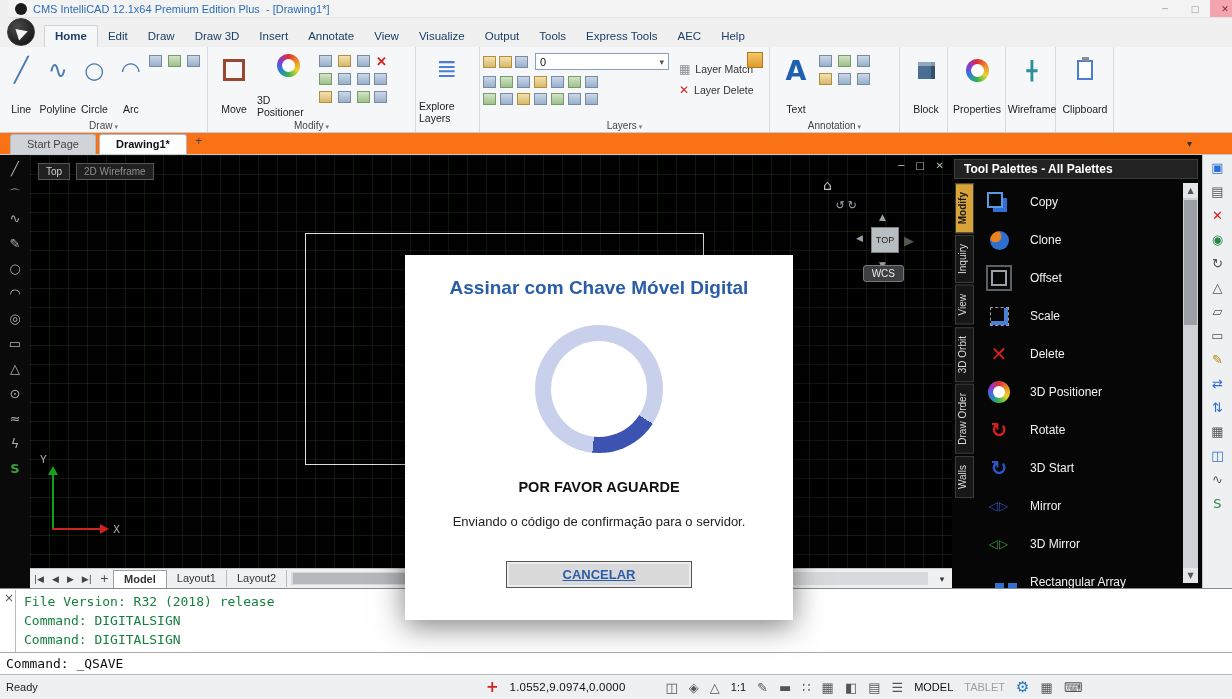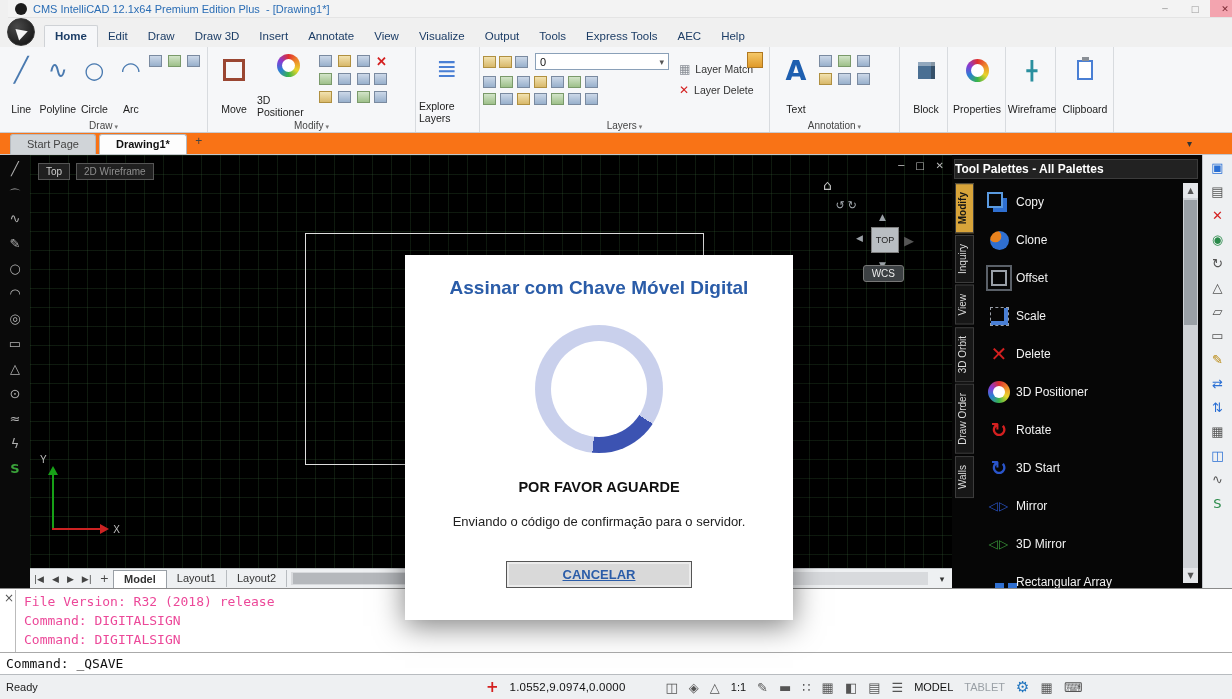--- a/index.html
+++ b/index.html
@@ -98,26 +98,26 @@
   .layoutbar{position:absolute;left:30px;top:413px;width:922px;height:20px;background:#eef0f2;border-top:1px solid #c2c5c9;display:flex;align-items:center;font-size:11px;color:#333}
   .nav{padding:0 4px;font-size:9px;color:#444;cursor:pointer;font-family:"DejaVu Sans",sans-serif}
   .ltab{padding:2px 10px 3px;border-right:1px solid #b8bcc0;cursor:pointer;white-space:nowrap}
   .ltab.active{font-weight:bold;background:#fff;border:1px solid #9aa0a6;border-bottom:none}
   .hscroll{flex:1;height:13px;background:#d8dadd;margin:0 4px;position:relative;cursor:pointer}
   .hthumb{position:absolute;left:2px;top:1px;width:42%;height:11px;background:#b5b8bc}
   .lb-drop{width:20px;text-align:center;font-size:9px;color:#333;cursor:pointer}
 
   
   .palette{position:absolute;left:952px;top:0;width:250px;height:433px;background:#060606;color:#eee;overflow:hidden}
-  .ptitle{position:absolute;left:2px;top:4px;right:4px;height:20px;background:#222;border:1px solid #3c3c3c;display:flex;align-items:center;font-size:12px;font-weight:bold;color:#fff}
+  .ptitle{position:absolute;left:2px;top:4px;right:4px;height:20px;background:#222;border:1px solid #3c3c3c;display:flex;align-items:center;padding-left:9px;font-size:12px;font-weight:bold;color:#fff}
   .vtabs{position:absolute;left:3px;top:28px;width:19px;display:flex;flex-direction:column;gap:2px}
   .vtab{writing-mode:vertical-rl;transform:rotate(180deg);font-size:10px;color:#ddd;background:#171717;border:1px solid #3c3c3c;padding:8px 1px;cursor:pointer;text-align:center}
   .vtab.active{background:#d8a43a;color:#151515;font-weight:bold}
   .pitems{position:absolute;left:26px;top:28px;right:24px;bottom:0;overflow:hidden}
-  .pitem{display:flex;align-items:center;gap:4px;height:38px;padding-left:8px;cursor:pointer}
+  .pitem{display:flex;align-items:center;gap:18px;height:38px;padding-left:8px;cursor:pointer}
   .plabel{font-size:12px;color:#f2f2f2}
   .picon{width:26px;height:26px;display:flex;align-items:center;justify-content:center;font-family:"DejaVu Sans",sans-serif;flex:0 0 auto}
   .pi-copy::before{content:"";width:12px;height:12px;border:2px solid #5a9ae0;box-shadow:5px 5px 0 -1px #2f6fd0;display:block;margin:-4px 4px 0 -4px}
   .pi-clone::before{content:"";width:19px;height:19px;border-radius:50%;background:radial-gradient(circle at 28% 28%,#e8821e 0 29%,#2f6fd0 33%);display:block}
   .pi-offset::before{content:"";width:12px;height:12px;border:2px solid #9aa0a8;outline:2px solid #5a6068;outline-offset:3px;display:block}
   .pi-scale::before{content:"";width:17px;height:17px;border:1px dashed #9aa0a8;box-shadow:inset -5px -5px 0 -1px #4a7fd4;display:block}
   .pi-delete::before{content:"✕";color:#d42020;font-size:20px;font-weight:bold}
   .pi-rotate::before{content:"↻";color:#d42020;font-size:20px;font-weight:bold}
   .pi-3drotate::before{content:"↻";color:#2a55cc;font-size:20px;font-weight:bold}
   .pi-mirror::before{content:"◁▷";color:#2a55cc;font-size:12px;letter-spacing:1px}
@@ -128,21 +128,21 @@
   .ps-up{top:0}.ps-down{bottom:0}
   .ps-thumb{position:absolute;left:1px;top:17px;width:13px;height:125px;background:#9aa0a6;cursor:pointer}
 
   .rtoolbar{position:absolute;left:1202px;top:0;width:30px;height:100%;background:#eef0f2;border-left:1px solid #c2c5c9;display:flex;flex-direction:column;align-items:center;padding-top:5px;gap:8px}
   .rt{font-size:13px;height:16px;color:#555;cursor:pointer;font-family:"DejaVu Sans",sans-serif}
   .c-blue{color:#2a6fd4}.c-red{color:#d42020;font-weight:bold}.c-green{color:#2a8a4a}.c-olive{color:#b8860b}
 
   
   .cmdbox{position:absolute;left:0;top:588px;width:100%;height:64px;background:#fff;border-top:1px solid #8a8a8a}
   .cmd-close{position:absolute;left:4px;top:2px;font-size:12px;color:#555;cursor:pointer;font-family:"DejaVu Sans",sans-serif}
-  .cmd-lines{position:absolute;left:15px;top:1px;right:0;bottom:0;border-left:1px solid #bbb;padding:2px 0 0 8px;font-family:"DejaVu Sans Mono",monospace;font-size:13px;color:#ec4899;line-height:19px}
+  .cmd-lines{position:absolute;left:15px;top:1px;right:0;bottom:0;border-left:1px solid #bbb;padding:2px 0 0 8px;font-family:"DejaVu Sans Mono",monospace;font-size:13px;color:#15803d;line-height:19px}
   .cmd2{position:absolute;left:0;top:652px;width:100%;height:22px;background:#fff;border-top:1px solid #aaa;font-family:"DejaVu Sans Mono",monospace;font-size:13px;color:#111;display:flex;align-items:center;padding-left:6px}
 
   
   .statusbar{position:absolute;left:0;top:674px;width:100%;height:25px;background:#eef0f2;border-top:1px solid #b8bcc0;display:flex;align-items:center;font-size:11px;color:#222;padding:0 6px}
   .sb-right{position:absolute;left:486px;right:5px;top:0;height:100%;display:flex;align-items:center;gap:11px}
   .sb-cross{color:#d42020;font-size:15px;font-weight:bold;font-family:"DejaVu Sans",sans-serif}
   .sb-coords{font-size:11.5px;color:#111;letter-spacing:.2px}
   .sb-sp{width:18px}
   .sbi{font-size:13px;color:#555;cursor:pointer;font-family:"DejaVu Sans",sans-serif}
   .sbi.txt{font-size:11px;color:#111;font-family:"Liberation Sans",sans-serif}

